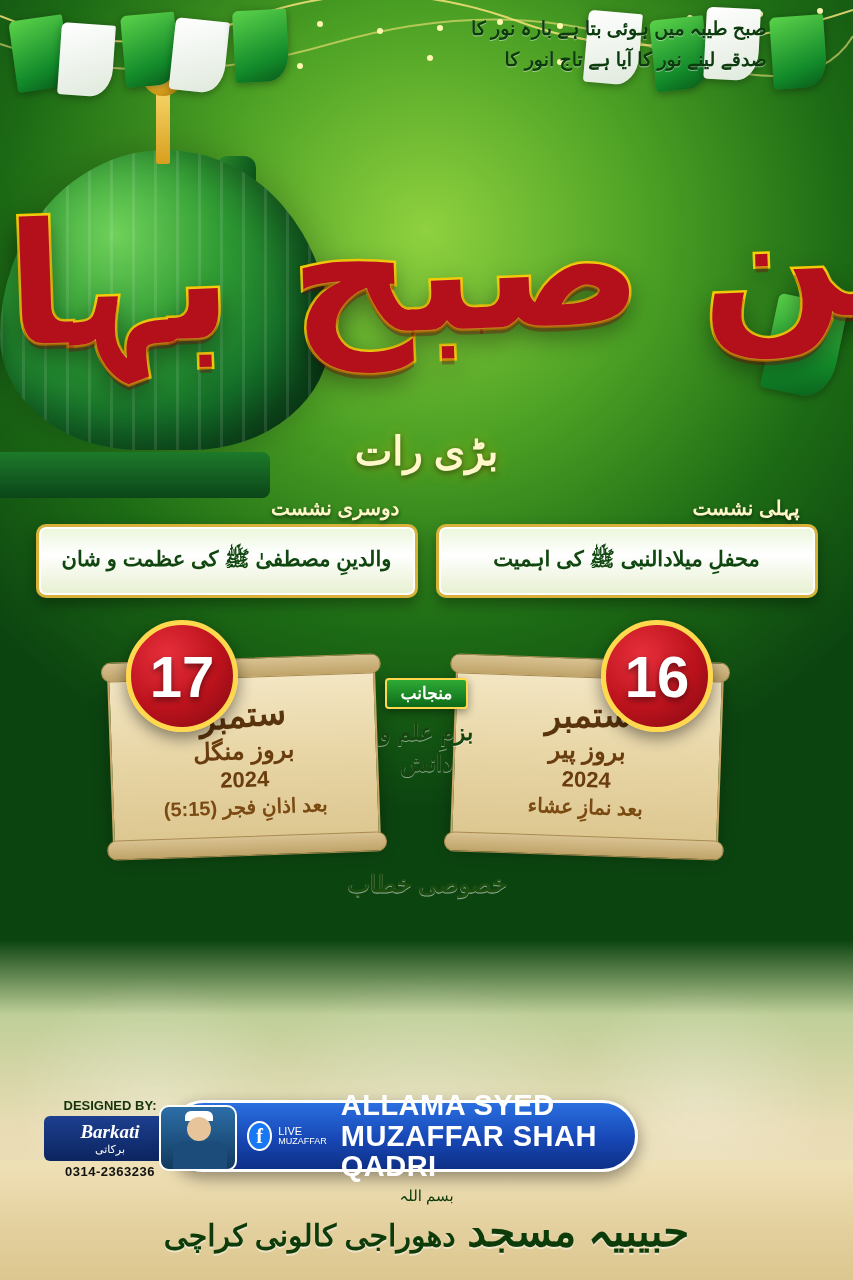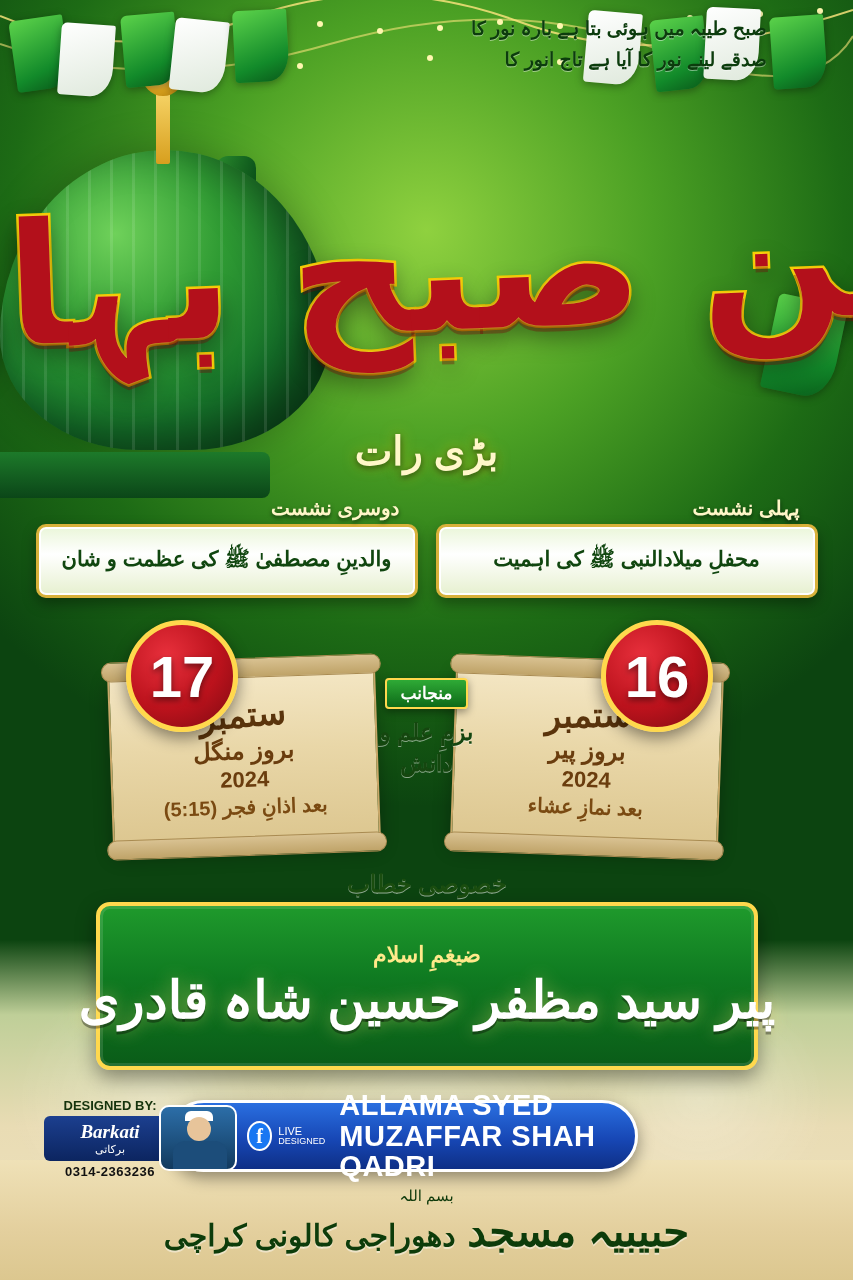--- a/index.html
+++ b/index.html
@@ -380,45 +380,41 @@
 
     <div class="midtag">
       <div class="ribbon">منجانب</div>
       <div class="l1">بزمِ علم و</div>
       <div class="l2">دانش</div>
     </div>
   </div>
 
   <div class="speaker-wrap">
     <div class="speaker-label">خصوصی خطاب</div>
-    <div class="speaker-panel">
-      <div class="speaker-title">ضیغمِ اسلام</div>
-      <div class="speaker-name">پیر سید مظفر حسین شاہ قادری</div>
-    </div>
   </div>
 
   <div class="designer">
     <div class="dhead">DESIGNED BY:</div>
     <div class="dbox">
       <div class="dname">Barkati</div>
       <div class="durdu">برکاتی</div>
     </div>
     <div class="dphone">0314-2363236</div>
   </div>
 
   <div class="livebar">
     <div class="avatar">
       <div class="cap"></div>
       <div class="head"></div>
       <div class="body"></div>
     </div>
     <div class="fb">f</div>
     <div class="livetxt">
       <div>LIVE</div>
-      <div class="l2">DESIGNED</div>
+      <div class="l2">MUZAFFAR</div>
     </div>
     <div class="hostname">
       <div>ALLAMA SYED</div>
       <div>MUZAFFAR SHAH QADRI</div>
     </div>
   </div>
 
   <div class="venue">
     <div class="bism">بسم اللہ</div>
     <div class="line">

